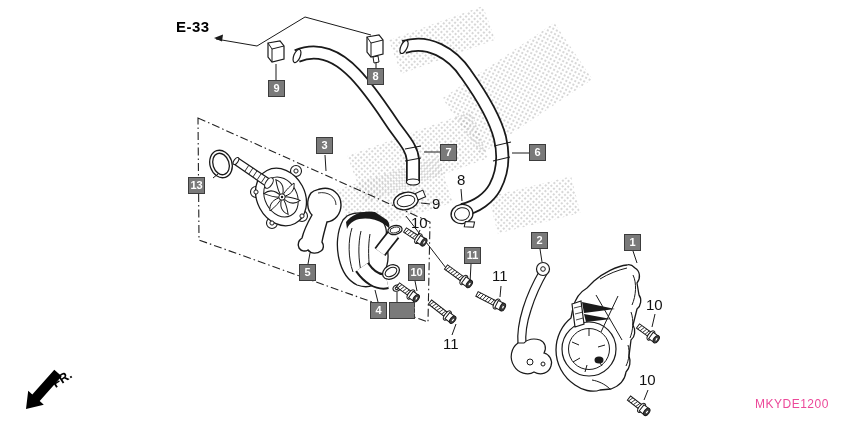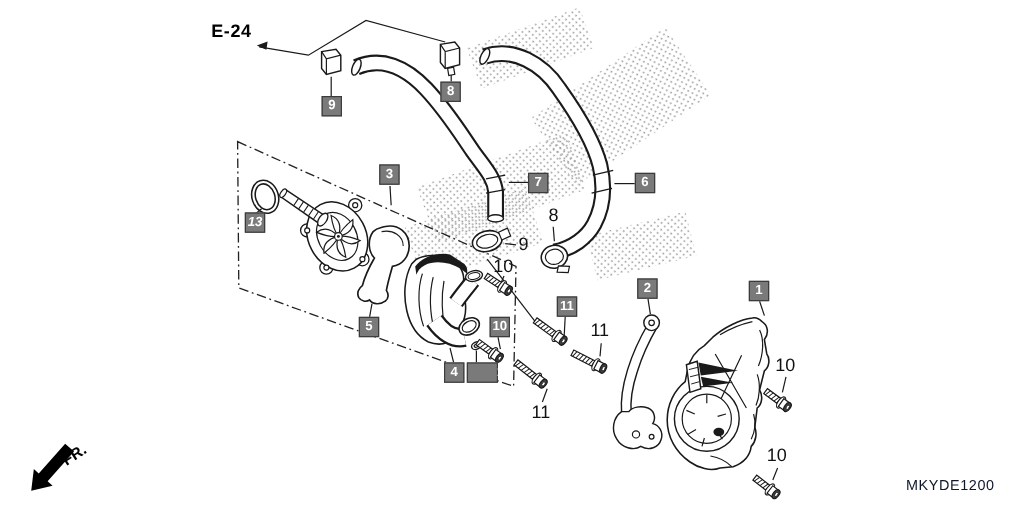--- a/index.html
+++ b/index.html
@@ -15,21 +15,21 @@
   }
   .pl {
     position:absolute; color:#111111;
     font:400 15px/16px "Liberation Sans", sans-serif; white-space:nowrap;
   }
   .e21 {
     position:absolute; color:#000000;
     font:bold 15px/16px "Liberation Sans", sans-serif; letter-spacing:.5px;
   }
   .code {
-    position:absolute; color:#0f172a;
+    position:absolute; color:#ec4899;
     font:400 12px/13px "Liberation Sans", sans-serif; letter-spacing:.5px;text-align:right;
   }
   .fr {
     position:absolute; color:#000000;
     font:bold 13px/13px "Liberation Sans", sans-serif;
     transform:rotate(-33deg); transform-origin:left center;
   }
 </style>
 </head>
 <body>
@@ -224,37 +224,37 @@
   <use href="#bolt-s" transform="translate(398,285) rotate(36)"></use>
   <use href="#bolt-s" transform="translate(638,326) rotate(36)"></use>
   <use href="#bolt-s" transform="translate(629,398) rotate(38)"></use>
   <use href="#bolt-l" transform="translate(446,267) rotate(36)"></use>
   <use href="#bolt-l" transform="translate(477,294) rotate(27)"></use>
   <use href="#bolt-l" transform="translate(430,302) rotate(38)"></use>
 
   <polygon points="54.3,369.7 32.3,394.5 28.2,390.8 26,409 43.8,404.8 39.7,401.1 61.7,376.3" fill="#000"></polygon>
 </svg>
 
-<div class="e21" style="left:176px; top:19px;">E-24</div>
+<div class="e21" style="left:176px; top:19px;">E-33</div>
 <div class="fr" style="left:53px; top:378px;">FR.</div>
 <div class="code" style="left:755px; top:398px;">MKYDE1200</div>
 
 <div class="co" style="left:624px; top:234px;">1</div>
 <div class="co" style="left:531px; top:232px;">2</div>
 <div class="co" style="left:316px; top:137px;">3</div>
 <div class="co" style="left:370px; top:302px;">4</div>
 <div class="co" style="left:299px; top:264px;">5</div>
 <div class="co" style="left:529px; top:144px;">6</div>
 <div class="co" style="left:440px; top:144px;">7</div>
 <div class="co" style="left:367px; top:68px;">8</div>
 <div class="co" style="left:268px; top:80px;">9</div>
 <div class="co" style="left:408px; top:264px;">10</div>
 <div class="co" style="left:464px; top:247px;">11</div>
 <div class="co" style="left:389px; top:302px;padding-left:24px;">12</div>
-<div class="co" style="left:204px; top:177px;font-style:italic;">13</div>
+<div class="co" style="left:188px; top:177px;">13</div>
 
 <div class="pl" style="left:457px; top:172px;">8</div>
 <div class="pl" style="left:432px; top:196px;">9</div>
 <div class="pl" style="left:411px; top:215px;">10</div>
 <div class="pl" style="left:492px; top:268px;">11</div>
 <div class="pl" style="left:443px; top:336px;">11</div>
 <div class="pl" style="left:646px; top:297px;">10</div>
 <div class="pl" style="left:639px; top:372px;">10</div>
 
 </div>

